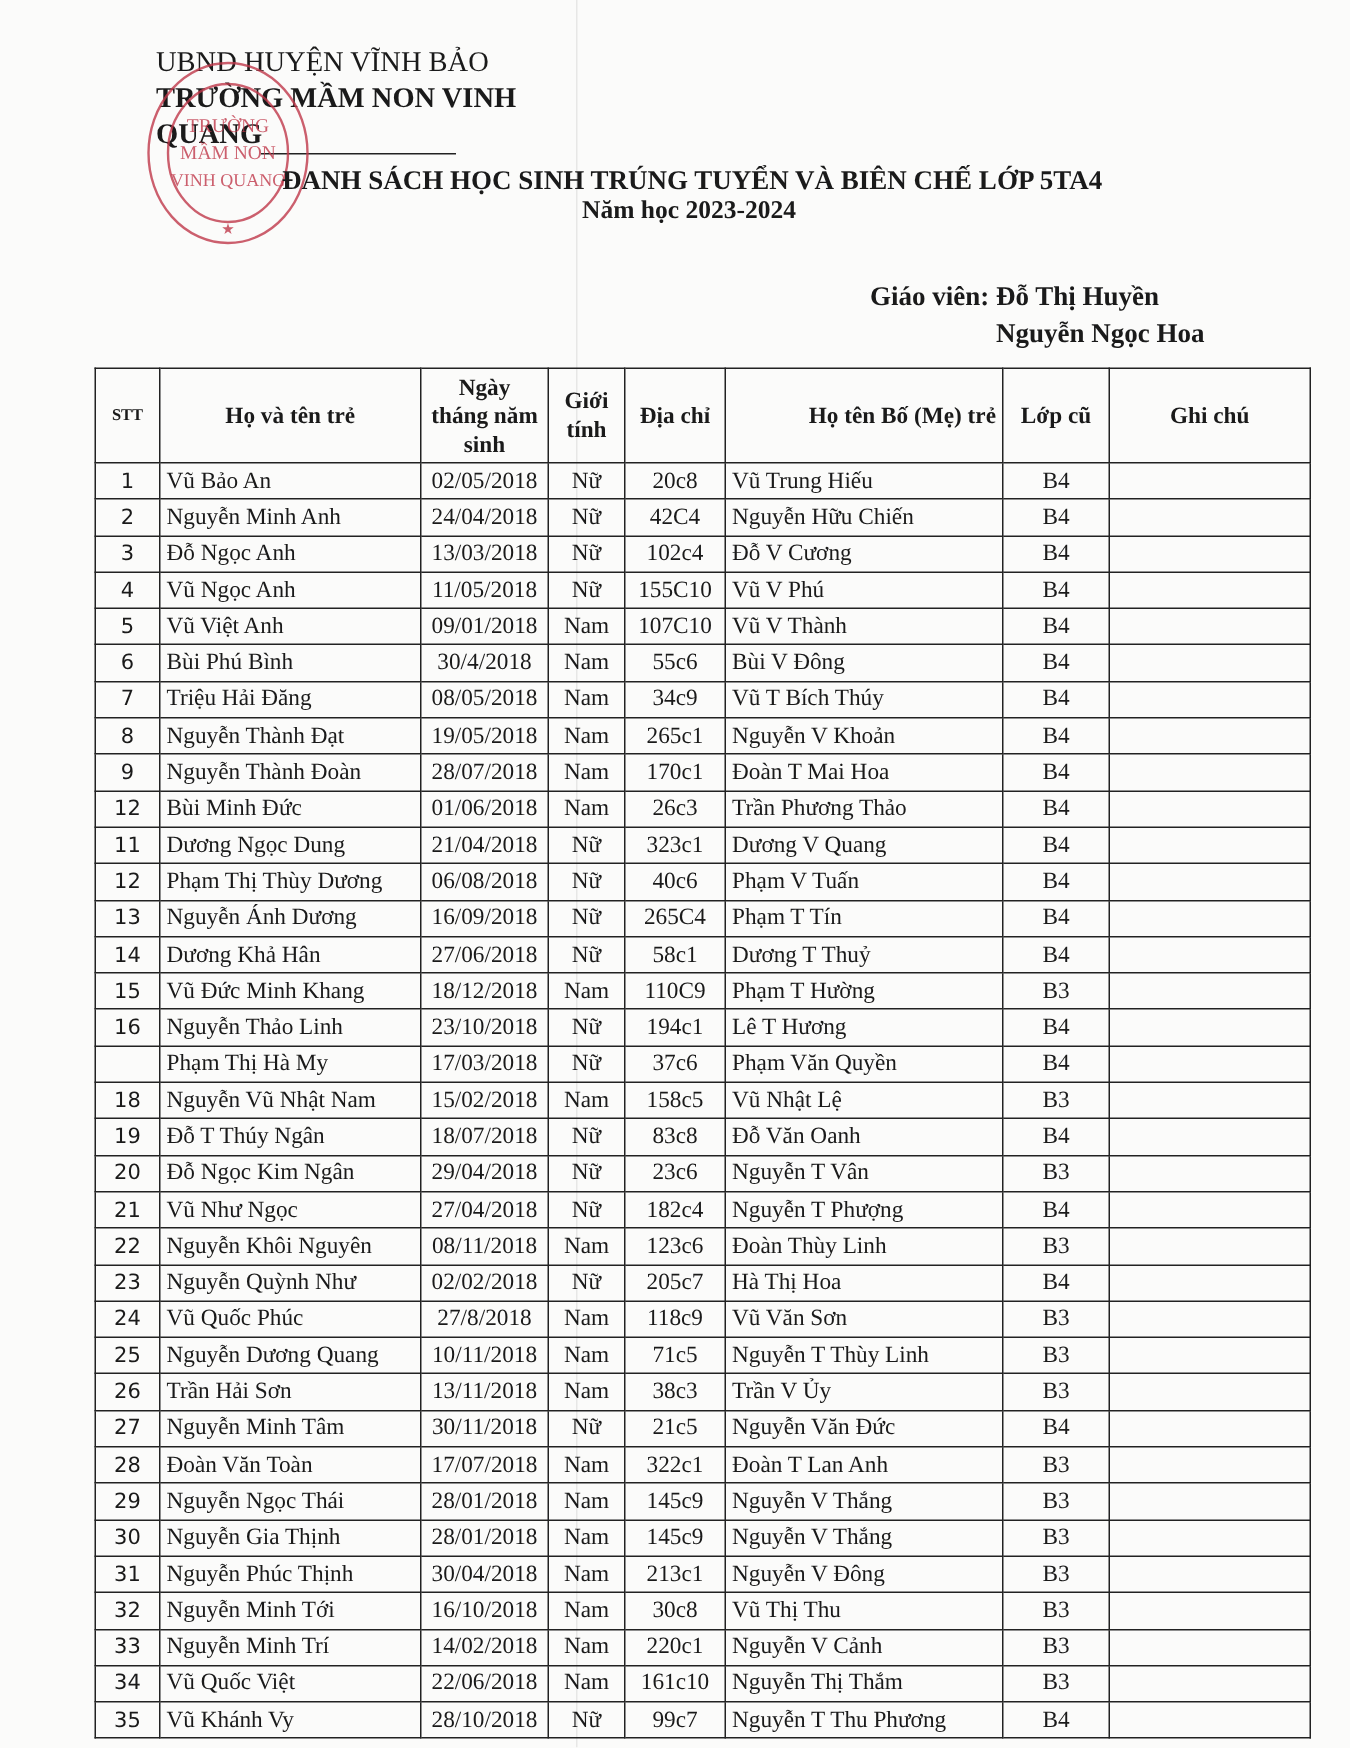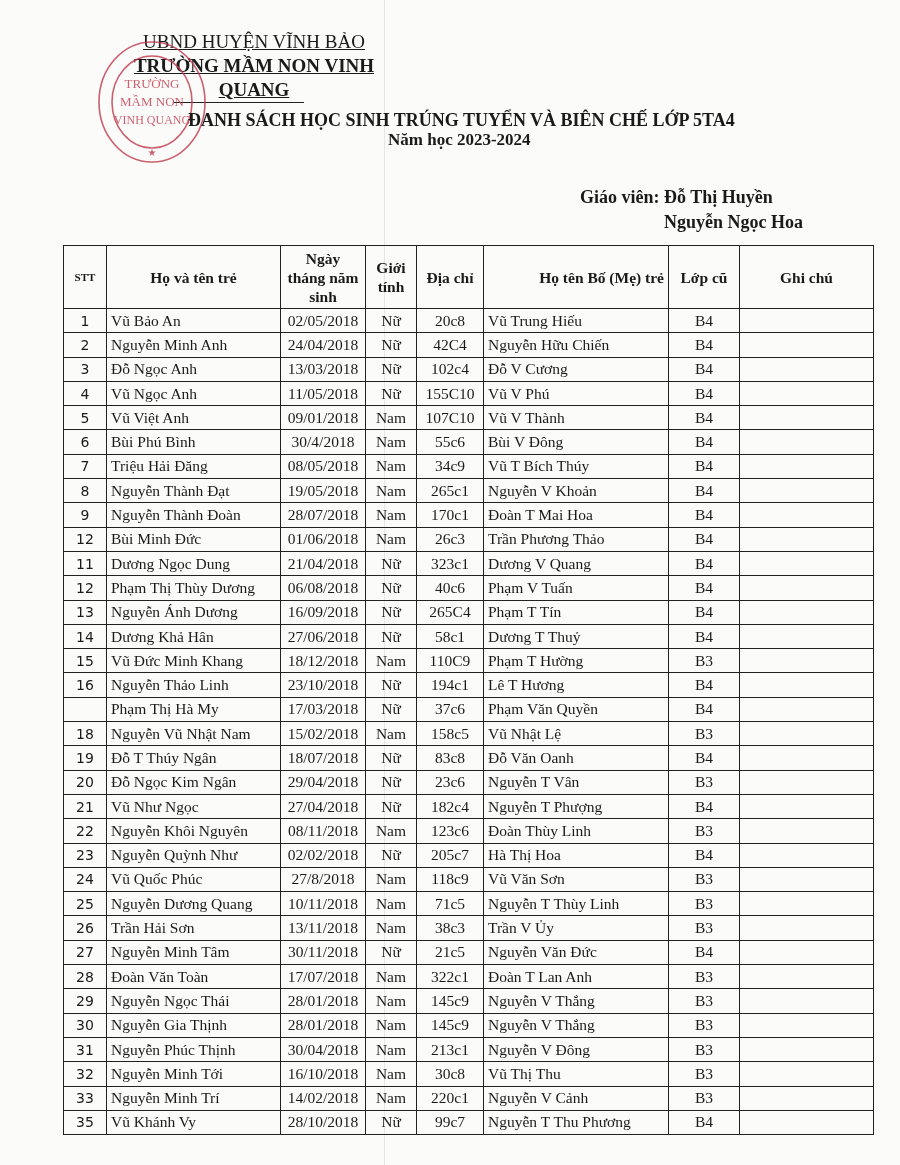--- a/index.html
+++ b/index.html
@@ -8,21 +8,21 @@
     background: #fbfbfa;
     font-family: "Liberation Serif", "DejaVu Serif", serif;
     color: #1a1a1a;
     position: relative;
   }
   .fold-line {
     position: absolute; left: 384px; top: 0; width: 1px; height: 1165px;
     background: rgba(0,0,0,0.08);
   }
   .header-left {
-    position: absolute; left: 104px; top: 30px; width: 300px; text-align: center; text-decoration: underline;
+    position: absolute; left: 104px; top: 30px; width: 300px; text-align: left;
   }
   .org-parent { font-size: 19px; line-height: 24px; }
   .org-school { font-size: 19px; font-weight: bold; line-height: 24px; }
   .org-underline { width: 130px; height: 1px; background: #222; margin: 0 auto 0 70px; }
   .doc-title {
     position: absolute; left: 188px; top: 110px; width: 590px;
     font-size: 18px; font-weight: bold; text-align: left;
     white-space: nowrap;
   }
   .doc-subtitle {
@@ -436,20 +436,30 @@
         <td class="c-stt">33</td>
         <td class="c-name">Nguyễn Minh Trí</td>
         <td class="c-dob">14/02/2018</td>
         <td class="c-gender">Nam</td>
         <td class="c-addr">220c1</td>
         <td class="c-parent">Nguyễn V Cảnh</td>
         <td class="c-class">B3</td>
         <td class="c-note"></td>
       </tr>
       <tr>
+        <td class="c-stt">34</td>
+        <td class="c-name">Vũ Quốc Việt</td>
+        <td class="c-dob">22/06/2018</td>
+        <td class="c-gender">Nam</td>
+        <td class="c-addr">161c10</td>
+        <td class="c-parent">Nguyễn Thị Thắm</td>
+        <td class="c-class">B3</td>
+        <td class="c-note"></td>
+      </tr>
+      <tr>
         <td class="c-stt">35</td>
         <td class="c-name">Vũ Khánh Vy</td>
         <td class="c-dob">28/10/2018</td>
         <td class="c-gender">Nữ</td>
         <td class="c-addr">99c7</td>
         <td class="c-parent">Nguyễn T Thu Phương</td>
         <td class="c-class">B4</td>
         <td class="c-note"></td>
       </tr>
     </tbody>

